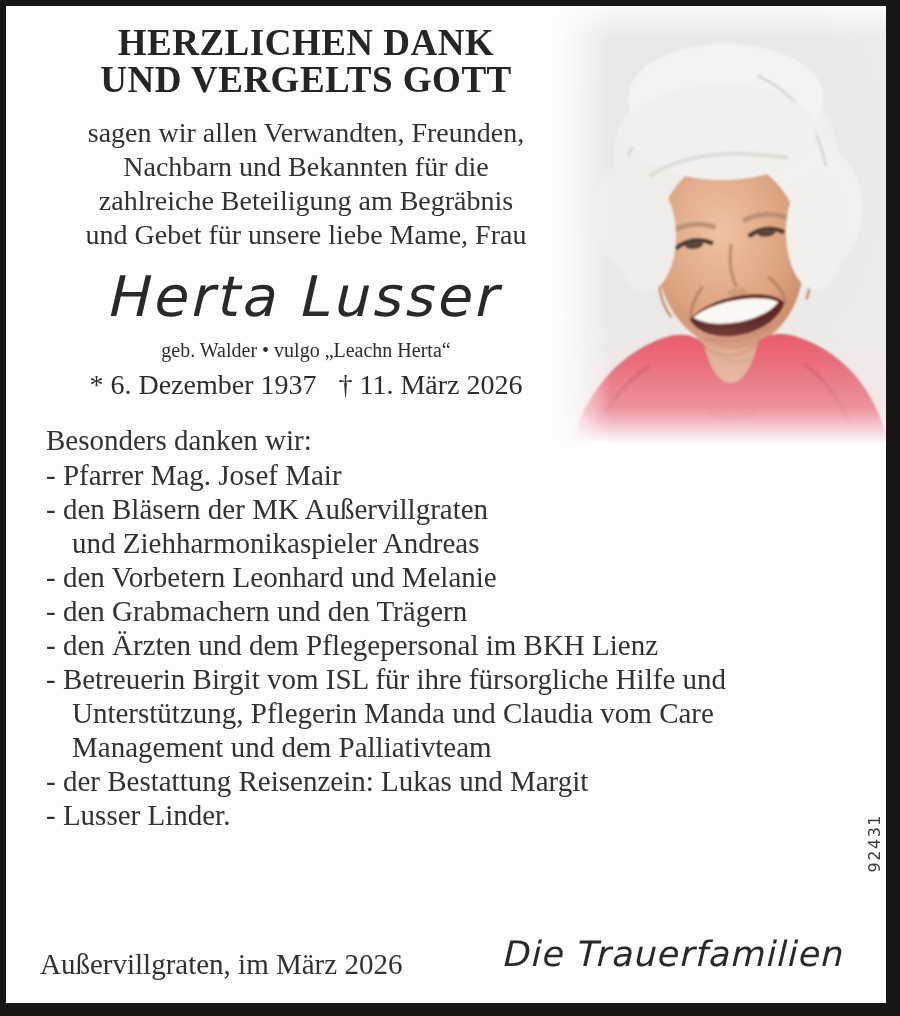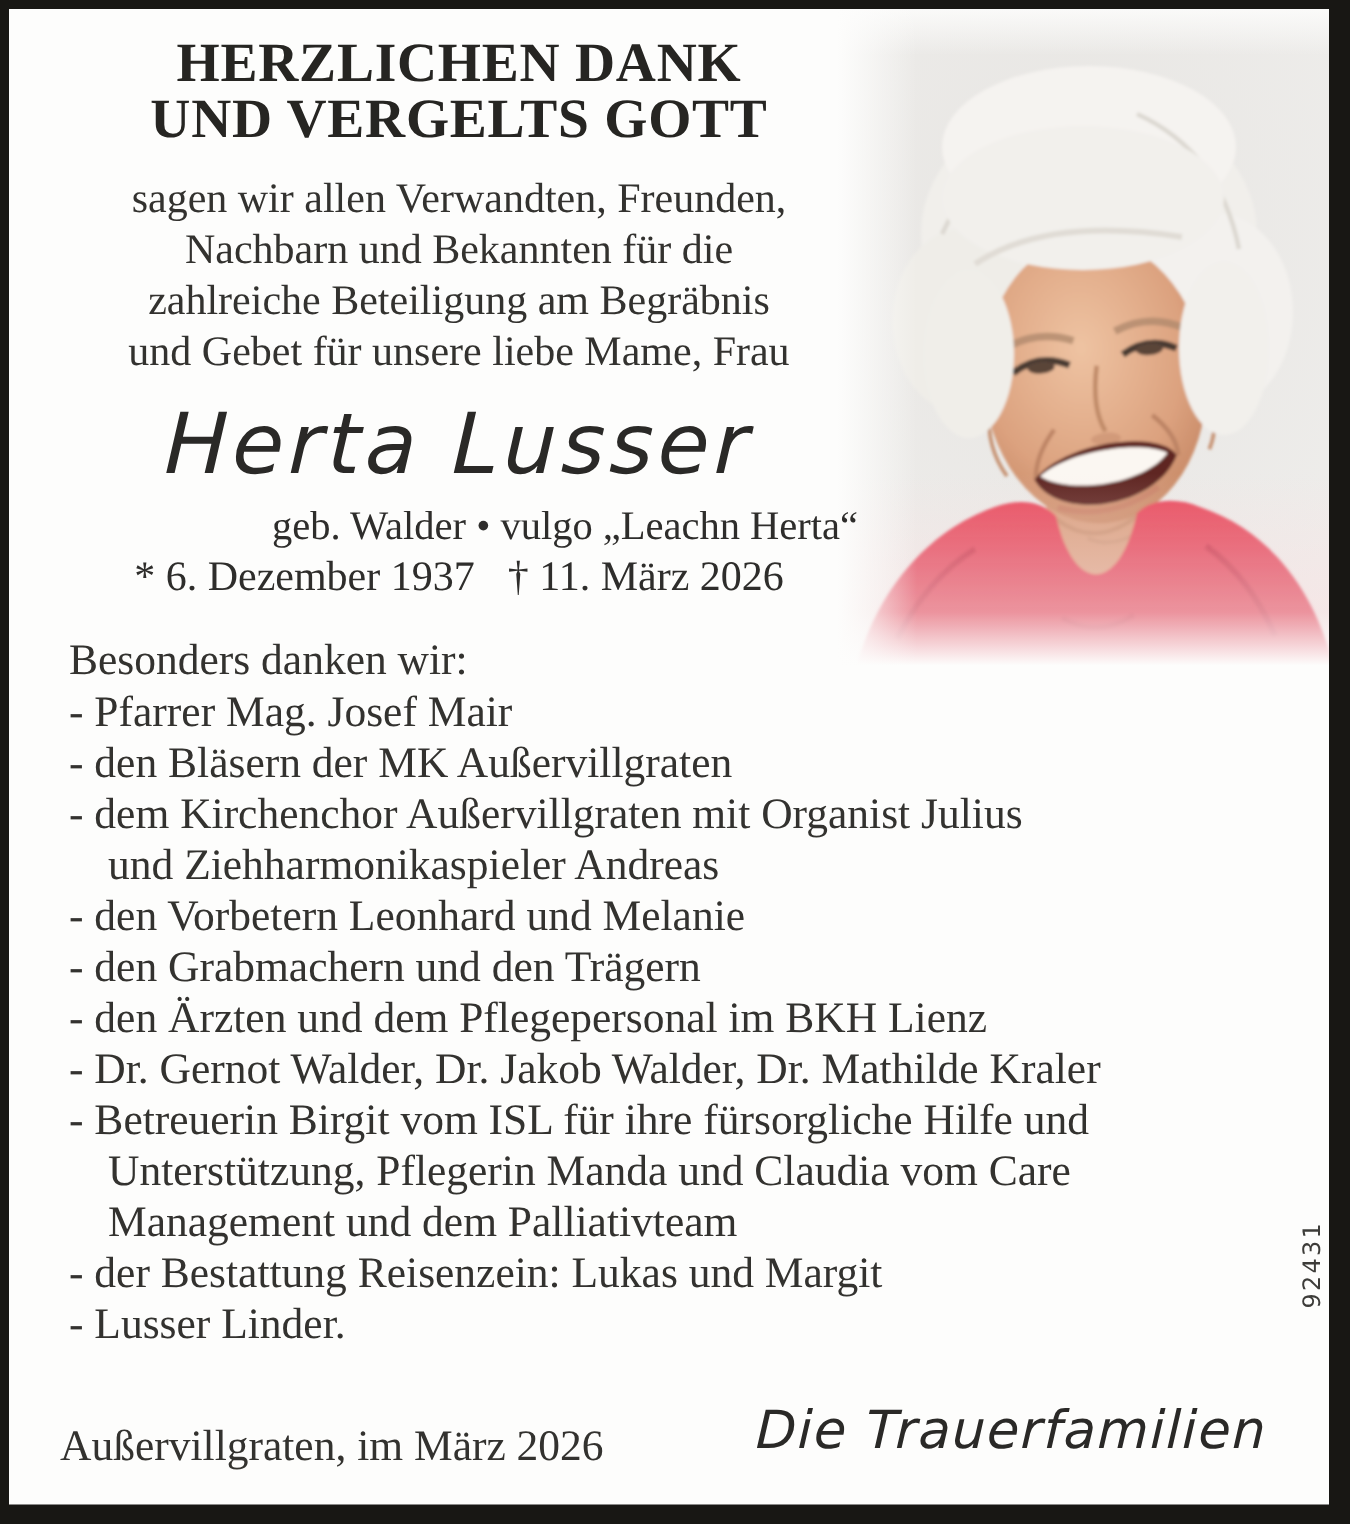--- a/index.html
+++ b/index.html
@@ -46,21 +46,21 @@
 
   .script-font {
     font-family:"DejaVu Sans", sans-serif;
     font-style:italic; font-weight:normal;
     color:#2a2927;
   }
   .name {
     margin-top:14px; font-size:56px; line-height:62px;
     letter-spacing:3px; transform:skewX(-2deg);
   }
-  .subtitle { margin-top:8px; font-size:27px; line-height:28px;text-align:right; }
+  .subtitle { margin-top:8px; font-size:20px; line-height:28px; }
   .dates { margin-top:6px; font-size:28px; line-height:30px; }
   .dates .death { margin-left:22px; }
 
   
   .thanks-heading {
     position:absolute; left:40px; top:418px;
     font-size:29px; color:#33322f;text-align:center;
   }
   .thanks-list {
     position:absolute; left:40px; top:452px; width:810px;
@@ -198,34 +198,30 @@
 
   <div class="thanks-heading">Besonders danken wir:</div>
   <div class="thanks-list" id="thanks-list">
       <div class="thanks-item">
         <div class="thanks-line">- Pfarrer Mag. Josef Mair</div>
       </div>
       <div class="thanks-item">
         <div class="thanks-line">- den Bläsern der MK Außervillgraten</div>
       </div>
       <div class="thanks-item">
-        <div class="thanks-line">- dem Kirchenchor Außervillgraten mit Organist Julius</div>
         <div class="thanks-line cont">und Ziehharmonikaspieler Andreas</div>
       </div>
       <div class="thanks-item">
         <div class="thanks-line">- den Vorbetern Leonhard und Melanie</div>
       </div>
       <div class="thanks-item">
         <div class="thanks-line">- den Grabmachern und den Trägern</div>
       </div>
       <div class="thanks-item">
         <div class="thanks-line">- den Ärzten und dem Pflegepersonal im BKH Lienz</div>
-      </div>
-      <div class="thanks-item">
-        <div class="thanks-line">- Dr. Gernot Walder, Dr. Jakob Walder, Dr. Mathilde Kraler</div>
       </div>
       <div class="thanks-item">
         <div class="thanks-line">- Betreuerin Birgit vom ISL für ihre fürsorgliche Hilfe und</div>
         <div class="thanks-line cont">Unterstützung, Pflegerin Manda und Claudia vom Care</div>
         <div class="thanks-line cont">Management und dem Palliativteam</div>
       </div>
       <div class="thanks-item">
         <div class="thanks-line">- der Bestattung Reisenzein: Lukas und Margit</div>
       </div>
       <div class="thanks-item">

